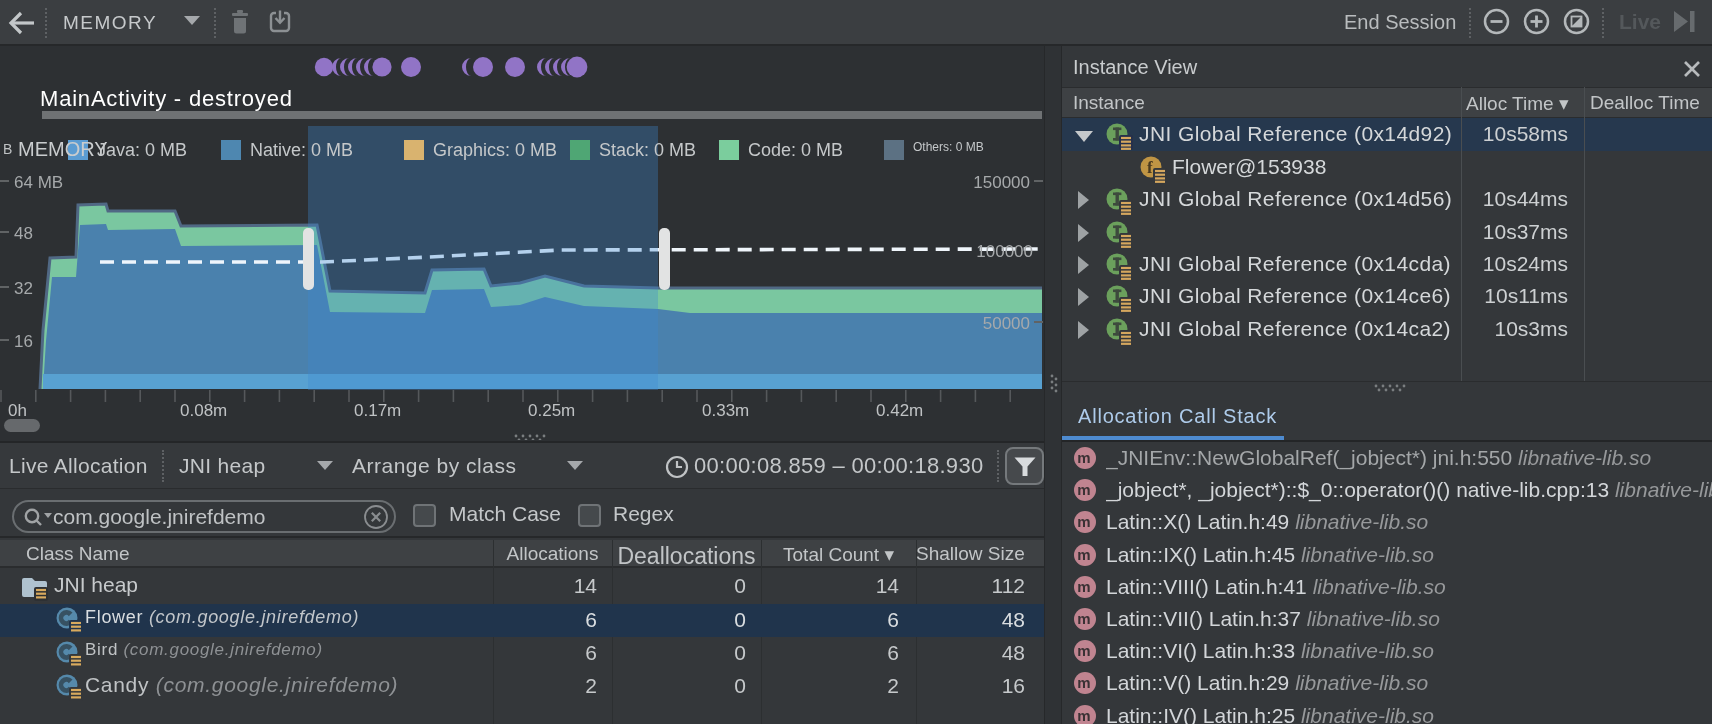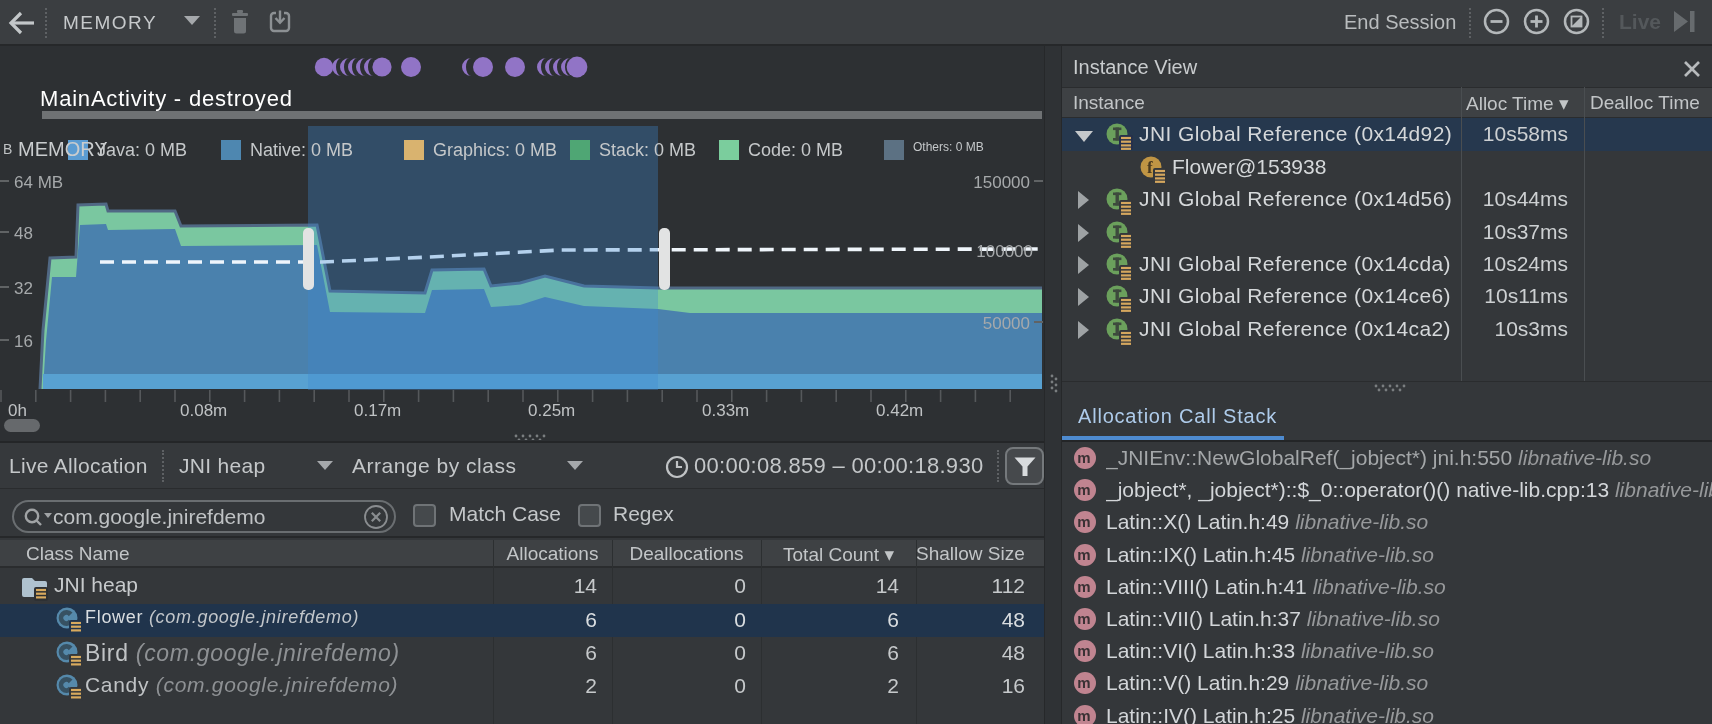--- a/index.html
+++ b/index.html
@@ -244,21 +244,21 @@
 </div>
 <div class="chk" style="left:413px;top:504px"></div>
 <div class="txt" style="left:449px;top:502px;font-size:21px;color:#C4C7C9">Match Case</div>
 <div class="chk" style="left:578px;top:504px"></div>
 <div class="txt" style="left:613px;top:502px;font-size:21px;color:#C4C7C9">Regex</div>
 
 <div id="lheader"></div>
 <div id="ltable"></div>
 <div class="txt" style="left:26px;top:543px;font-size:19px;color:#C2C5C7;z-index:4">Class Name</div>
 <div class="txt" style="left:493px;top:543px;width:119px;text-align:center;font-size:19px;color:#C2C5C7;z-index:4">Allocations</div>
-<div class="txt" style="left:612px;top:543px;width:149px;text-align:center;font-size:19px;color:#C2C5C7;z-index:4">Deallocations</div>
+<div class="txt" style="left:612px;top:543px;width:149px;text-align:center;font-size:23px;color:#C2C5C7;z-index:4">Deallocations</div>
 <div class="txt" style="left:761px;top:543px;width:155px;text-align:center;font-size:19px;color:#C2C5C7;z-index:4">Total Count ▾</div>
 <div class="txt" style="left:916px;top:543px;width:127px;text-align:left;font-size:19px;color:#C2C5C7;z-index:4">Shallow Size</div>
 <div class="vline" style="left:493px;top:540px;height:184px"></div>
 <div class="vline" style="left:612px;top:540px;height:184px"></div>
 <div class="vline" style="left:761px;top:540px;height:184px"></div>
 <div class="vline" style="left:916px;top:540px;height:184px"></div>
 
 <svg class="abs" style="left:21px;top:575px;z-index:3" width="28" height="26" viewBox="0 0 28 26">
   <path d="M1 5 a2 2 0 0 1 2 -2 h8 l3 3 h10 a2 2 0 0 1 2 2 v12 a2 2 0 0 1 -2 2 H3 a2 2 0 0 1 -2 -2 z" fill="#AFC2CF"></path>
   <rect x="13" y="12" width="14" height="14" rx="2" fill="#2D3033"></rect>
@@ -294,21 +294,21 @@
 <svg class="abs" style="left:56px;top:641px;z-index:3" width="28" height="27" viewBox="0 0 28 27">
   <circle cx="11" cy="11" r="10.5" fill="#5589AB"></circle>
   <path d="M16.5 5.5 A8 8 0 1 0 16.5 16.5 L12.8 12.8 A3 3 0 1 1 12.8 9.2 Z" fill="#2E3F4A" opacity="0.75"></path>
   <rect x="13" y="13" width="14" height="14" rx="2" fill="#34373A"></rect>
   <g stroke="#D8AA5E" stroke-width="2.2">
         <line x1="15" y1="16" x2="25" y2="16"></line>
     <line x1="15" y1="19.7" x2="25" y2="19.7"></line>
         <line x1="15" y1="23.4" x2="25" y2="23.4"></line>
       </g>
 </svg>
-<div class="txt" style="left:85px;top:640px;font-size:23px;letter-spacing:0.7px;z-index:3"><span style="color:#C0C3C5">Bird</span> <i style="color:#8E9194">(com.google.jnirefdemo)</i></div>
+<div class="txt" style="left:85px;top:640px;font-size:17px;letter-spacing:0.7px;z-index:3"><span style="color:#C0C3C5">Bird</span> <i style="color:#8E9194">(com.google.jnirefdemo)</i></div>
 <div class="num" style="left:493px;top:641px;width:104px;z-index:3">6</div>
 <div class="num" style="left:612px;top:641px;width:134px;z-index:3">0</div>
 <div class="num" style="left:761px;top:641px;width:138px;z-index:3">6</div>
 <div class="num" style="left:916px;top:641px;width:109px;z-index:3">48</div>
 
 <svg class="abs" style="left:56px;top:674px;z-index:3" width="28" height="27" viewBox="0 0 28 27">
   <circle cx="11" cy="11" r="10.5" fill="#5589AB"></circle>
   <path d="M16.5 5.5 A8 8 0 1 0 16.5 16.5 L12.8 12.8 A3 3 0 1 1 12.8 9.2 Z" fill="#2E3F4A" opacity="0.75"></path>
   <rect x="13" y="13" width="14" height="14" rx="2" fill="#34373A"></rect>
   <g stroke="#D8AA5E" stroke-width="2.2">

